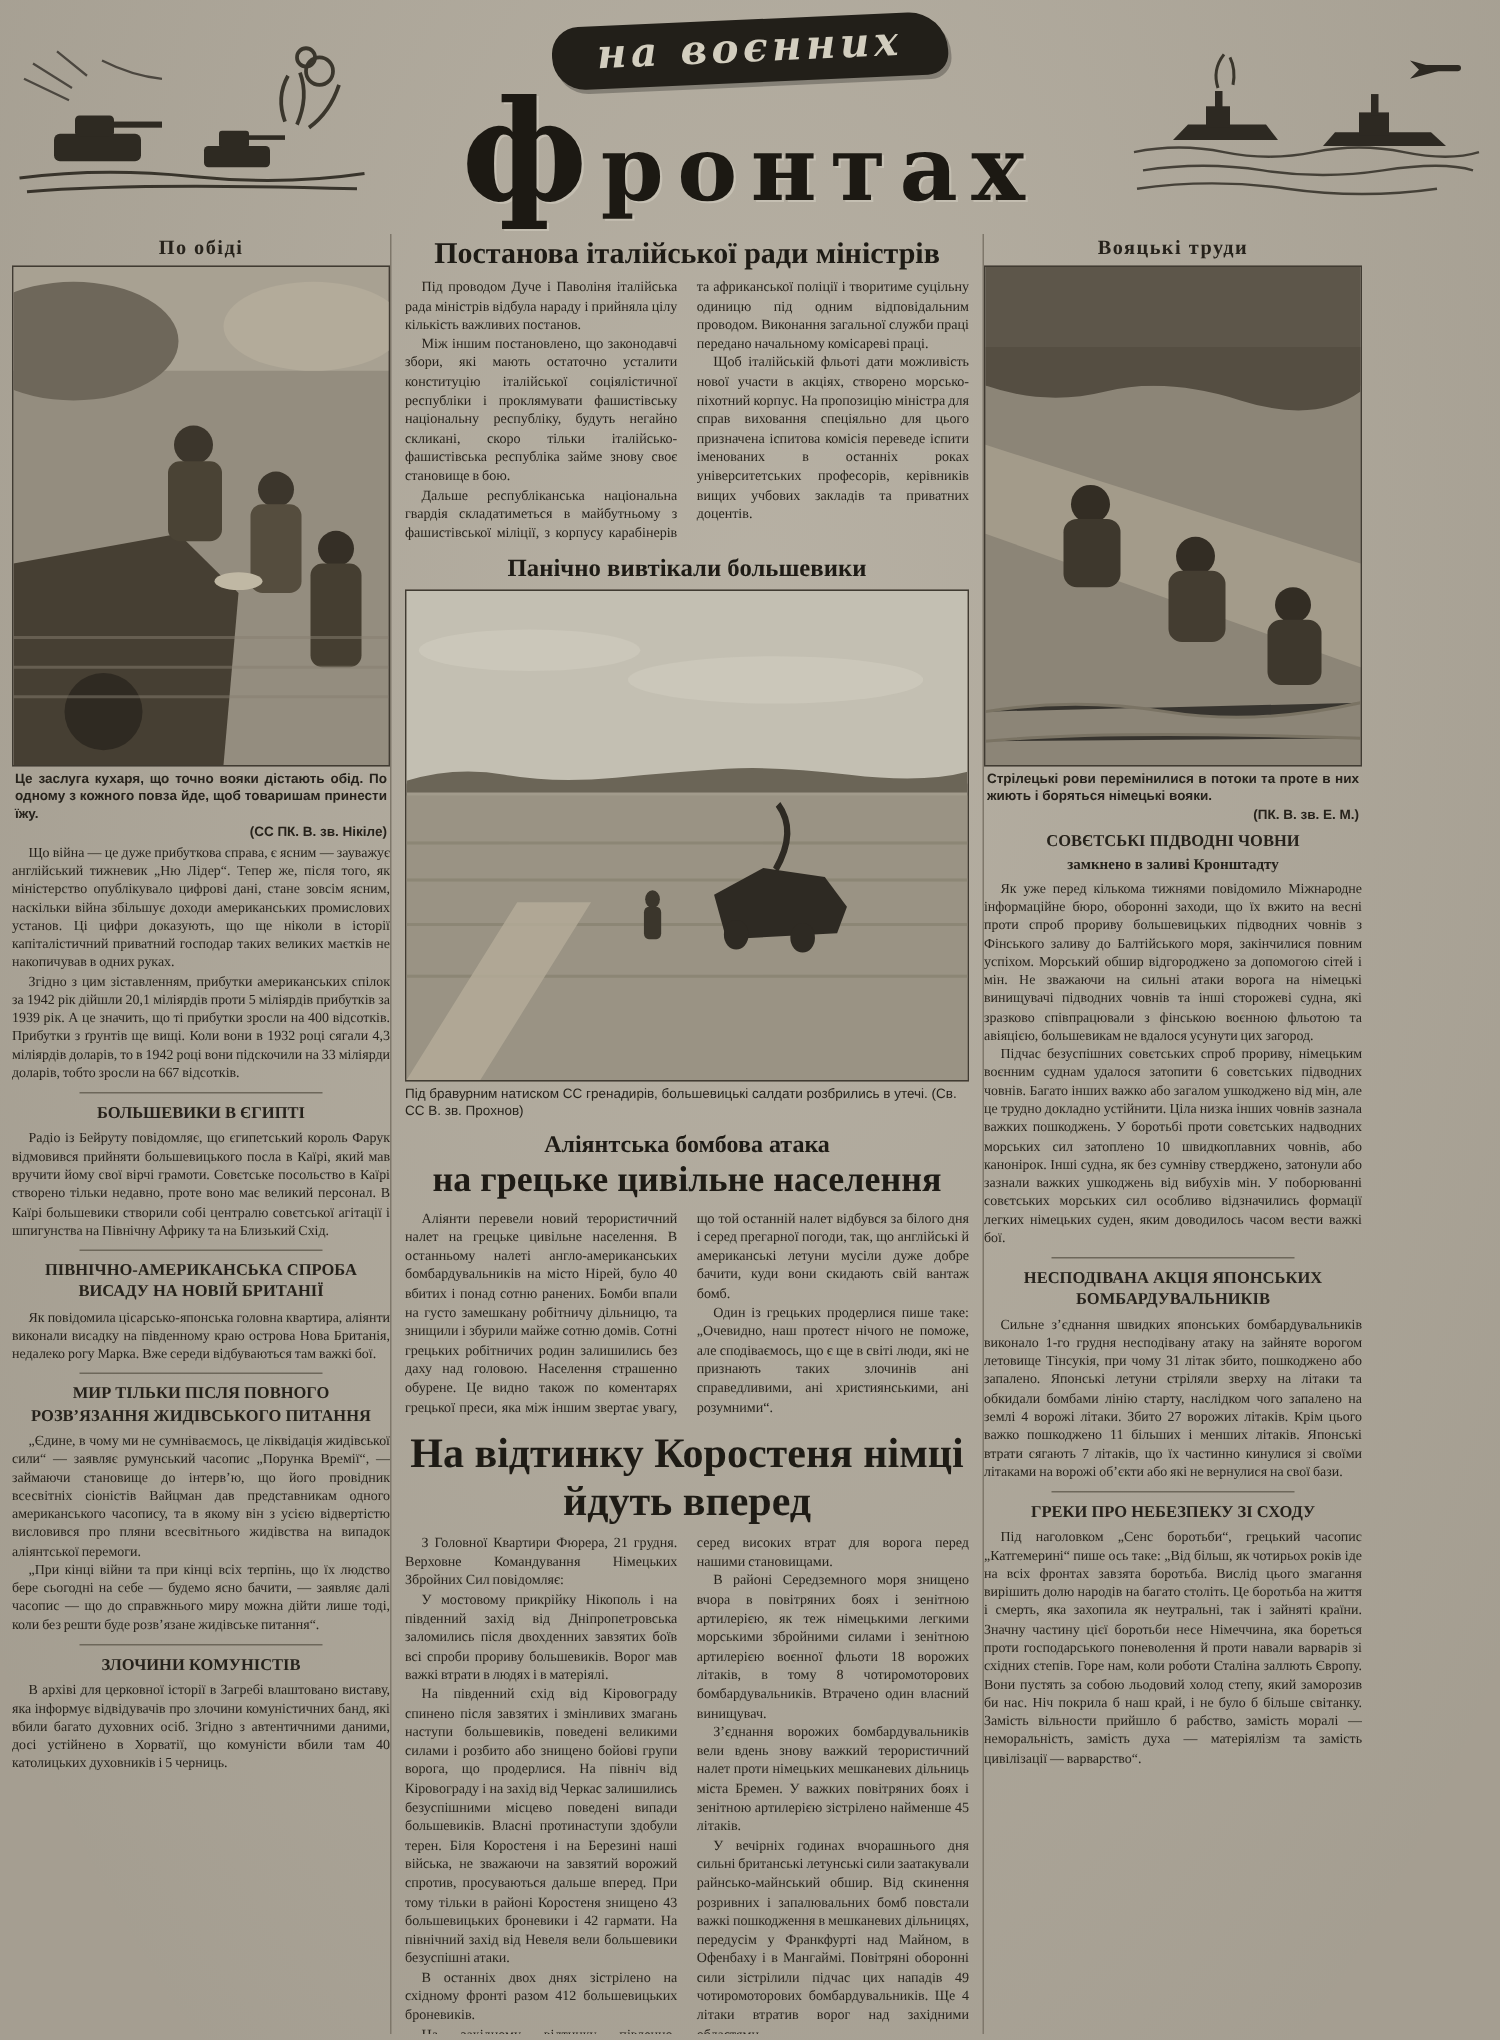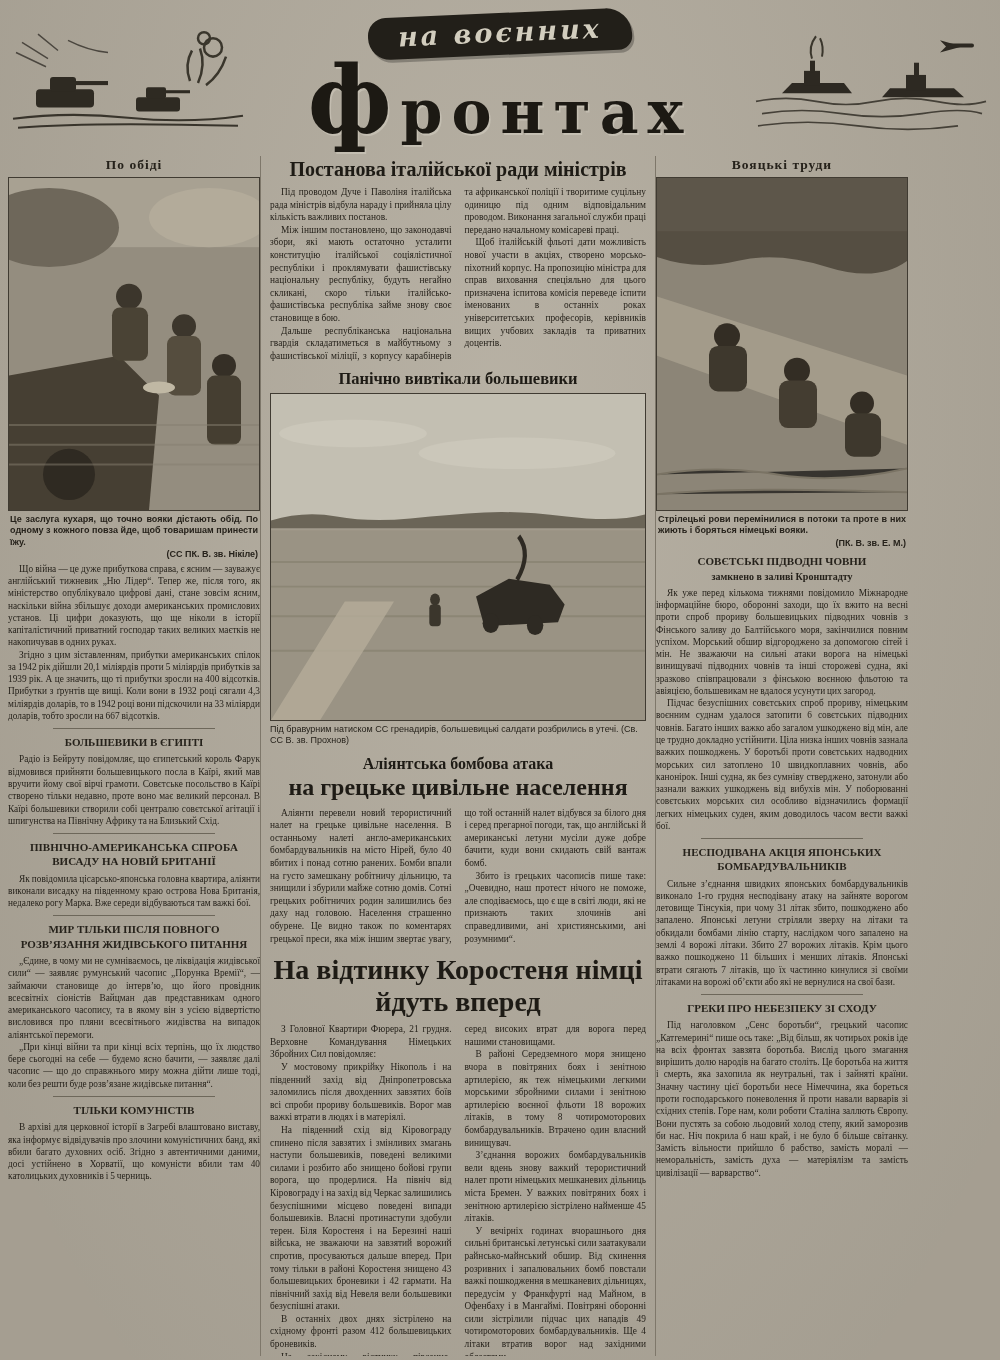--- a/index.html
+++ b/index.html
@@ -170,21 +170,21 @@
       <div class="rule"></div>
       <article class="news">
         <h4>МИР ТІЛЬКИ ПІСЛЯ ПОВНОГО РОЗВ’ЯЗАННЯ ЖИДІВСЬКОГО ПИТАННЯ</h4>
         <div class="body">
             <p>„Єдине, в чому ми не сумніваємось, це ліквідація жидівської сили“ — заявляє румунський часопис „Порунка Времії“, — займаючи становище до інтерв’ю, що його провідник всесвітніх сіоністів Вайцман дав представникам одного американського часопису, та в якому він з усією відвертістю висловився про пляни всесвітнього жидівства на випадок аліянтської перемоги.</p>
             <p>„При кінці війни та при кінці всіх терпінь, що їх людство бере сьогодні на себе — будемо ясно бачити, — заявляє далі часопис — що до справжнього миру можна дійти лише тоді, коли без решти буде розв’язане жидівське питання“.</p>
           </div>
       </article>
       <div class="rule"></div>
       <article class="news">
-        <h4>ТІЛЬКИ КОМУНІСТІВ</h4>
+        <h4>ЗЛОЧИНИ КОМУНІСТІВ</h4>
         <div class="body">
             <p>В архіві для церковної історії в Загребі влаштовано виставу, яка інформує відвідувачів про злочини комуністичних банд, які вбили багато духовних осіб. Згідно з автентичними даними, досі устійнено в Хорватії, що комуністи вбили там 40 католицьких духовників і 5 черниць.</p>
           </div>
       </article>
     </section>
 
     <section class="col col-center">
       <article>
         <h2 class="headline h-xl">Постанова італійської ради міністрів</h2>
         <div class="twocol">
@@ -224,21 +224,21 @@
           </svg>
         </div>
         <p class="center-caption">Під бравурним натиском СС гренадирів, большевицькі салдати розбрились в утечі.  (Св. СС В. зв. Прохнов)</p>
       </article>
 
       <article>
         <h2 class="headline h-xxl">Аліянтська бомбова атака</h2>
         <h2 class="headline h-xxl2">на грецьке цивільне населення</h2>
         <div class="twocol">
             <p>Аліянти перевели новий терористичний налет на грецьке цивільне населення. В останньому налеті англо-американських бомбардувальників на місто Нірей, було 40 вбитих і понад сотню ранених. Бомби впали на густо замешкану робітничу дільницю, та знищили і збурили майже сотню домів. Сотні грецьких робітничих родин залишились без даху над головою. Населення страшенно обурене. Це видно також по коментарях грецької преси, яка між іншим звертає увагу, що той останній налет відбувся за білого дня і серед прегарної погоди, так, що англійські й американські летуни мусіли дуже добре бачити, куди вони скидають свій вантаж бомб.</p>
-            <p>Збито із грецьких часописів пише таке: „Очевидно, наш протест нічого не поможе, але сподіваємось, що є ще в світі люди, які не признають таких злочинів ані справедливими, ані християнськими, ані розумними“.</p>
+            <p>Один із грецьких продерлися пише таке: „Очевидно, наш протест нічого не поможе, але сподіваємось, що є ще в світі люди, які не признають таких злочинів ані справедливими, ані християнськими, ані розумними“.</p>
           </div>
       </article>
 
       <article>
         <h2 class="headline h-lg">На відтинку Коростеня німці йдуть вперед</h2>
         <div class="twocol korosten-body">
             <p>З Головної Квартири Фюрера, 21 грудня. Верховне Командування Німецьких Збройних Сил повідомляє:</p>
             <p>У мостовому прикрійку Нікополь і на південний захід від Дніпропетровська заломились після двохденних завзятих боїв всі спроби прориву большевиків. Ворог мав важкі втрати в людях і в матеріялі.</p>
             <p>На південний схід від Кіровограду спинено після завзятих і змінливих змагань наступи большевиків, поведені великими силами і розбито або знищено бойові групи ворога, що продерлися. На північ від Кіровограду і на захід від Черкас залишились безуспішними місцево поведені випади большевиків. Власні протинаступи здобули терен. Біля Коростеня і на Березині наші війська, не зважаючи на завзятий ворожий спротив, просуваються дальше вперед. При тому тільки в районі Коростеня знищено 43 большевицьких броневики і 42 гармати. На північний захід від Невеля вели большевики безуспішні атаки.</p>
             <p>В останніх двох днях зістрілено на східному фронті разом 412 большевицьких броневиків.</p>

